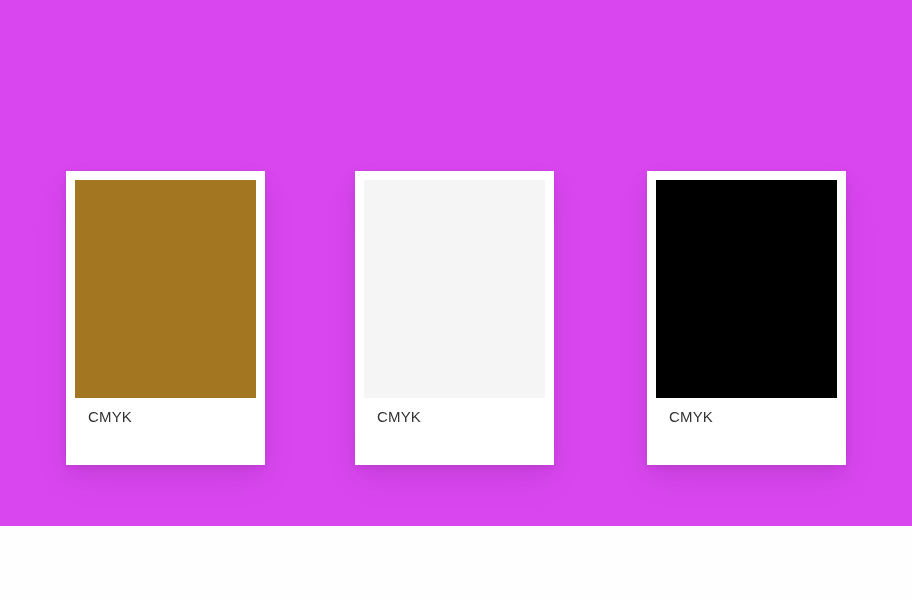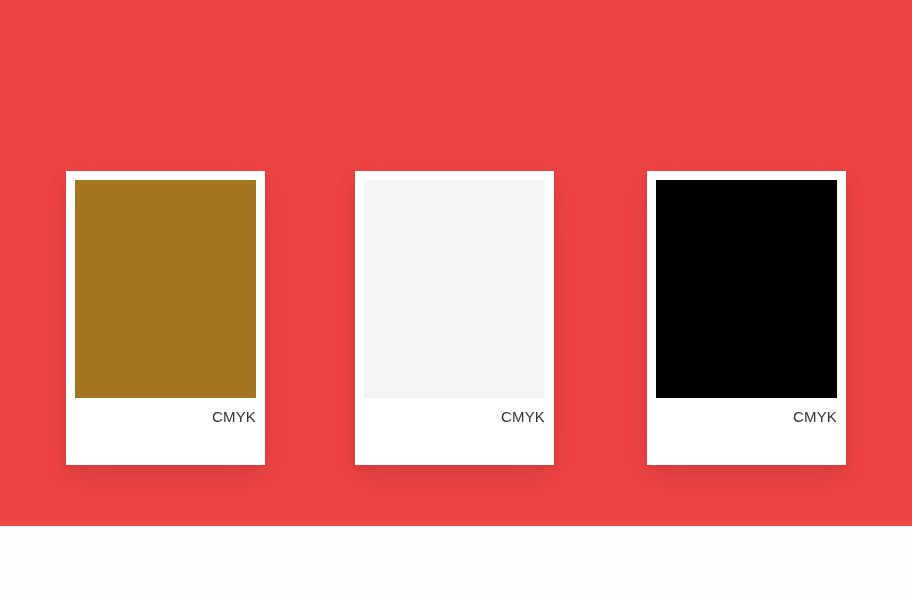--- a/index.html
+++ b/index.html
@@ -14,22 +14,21 @@
   body {
     background: #fefefe;
     font-family: "Liberation Sans", "DejaVu Sans", sans-serif;
     -webkit-font-smoothing: antialiased;
   }
 
   .stage {
     position: relative;
     width: 912px;
     height: 526px;
-    background: #ef4444;
-    text-align: right;
+    background: #d946ef;
   }
 
   
   .swatch-card {
     position: absolute;
     top: 171px;
     width: 199px;
     height: 294px;
     background: #ffffff;
     padding: 9px 9px 0 9px;

